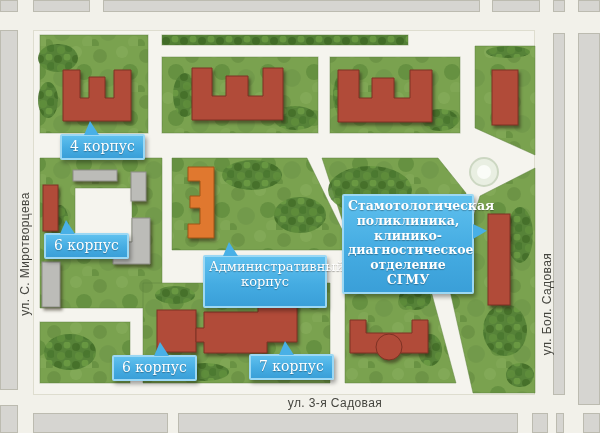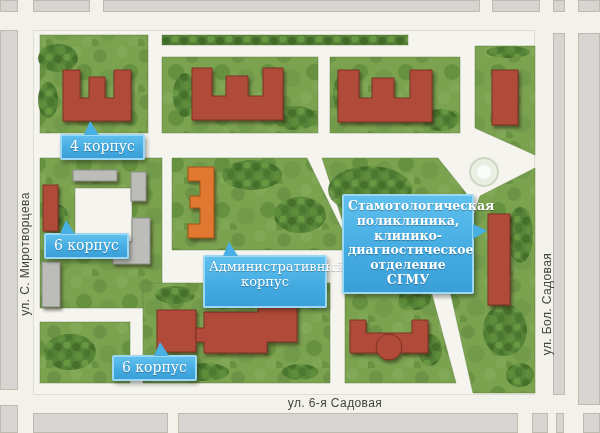--- a/index.html
+++ b/index.html
@@ -153,21 +153,21 @@
       <path d="M200,167 H214 V238 H188 V224 H200 V208 H190 V196 H200 V181 H188 V167 Z"></path>
     </g>
     <g class="bld" fill="#bcbcb8" stroke="#8e8e88" stroke-width="1">
       <rect x="73" y="170" width="44" height="11"></rect>
       <rect x="131" y="172" width="15" height="29"></rect>
       <path d="M132,218 H150 V264 H113 V242 H132 Z"></path>
       <rect x="42" y="262" width="18" height="45"></rect>
     </g>
   </svg>
 
-  <div class="street st-bottom">ул. 6-я Садовая</div>
+  <div class="street st-bottom">ул. 3-я Садовая</div>
   <div class="street vert st-left">ул. С. Миротворцева</div>
   <div class="street vert st-right">ул. Бол. Садовая</div>
 
   <div class="callout c4">
     <i class="spike sp-top"></i>
     <span>4 корпус</span>
   </div>
   <div class="callout c6">
     <i class="spike sp-top"></i>
     <span>6 корпус</span>
@@ -177,14 +177,18 @@
     <span>Административный корпус</span>
   </div>
   <div class="callout multi cstm">
     <i class="spike sp-right"></i>
     <span>Стамотологическая поликлиника, клинико-диагностическое отделение СГМУ</span>
   </div>
   <div class="callout c9">
     <i class="spike sp-top"></i>
     <span>6 корпус</span>
   </div>
+  <div class="callout c7">
+    <i class="spike sp-top"></i>
+    <span>7 корпус</span>
+  </div>
 
 </div>
 
 </body></html>

